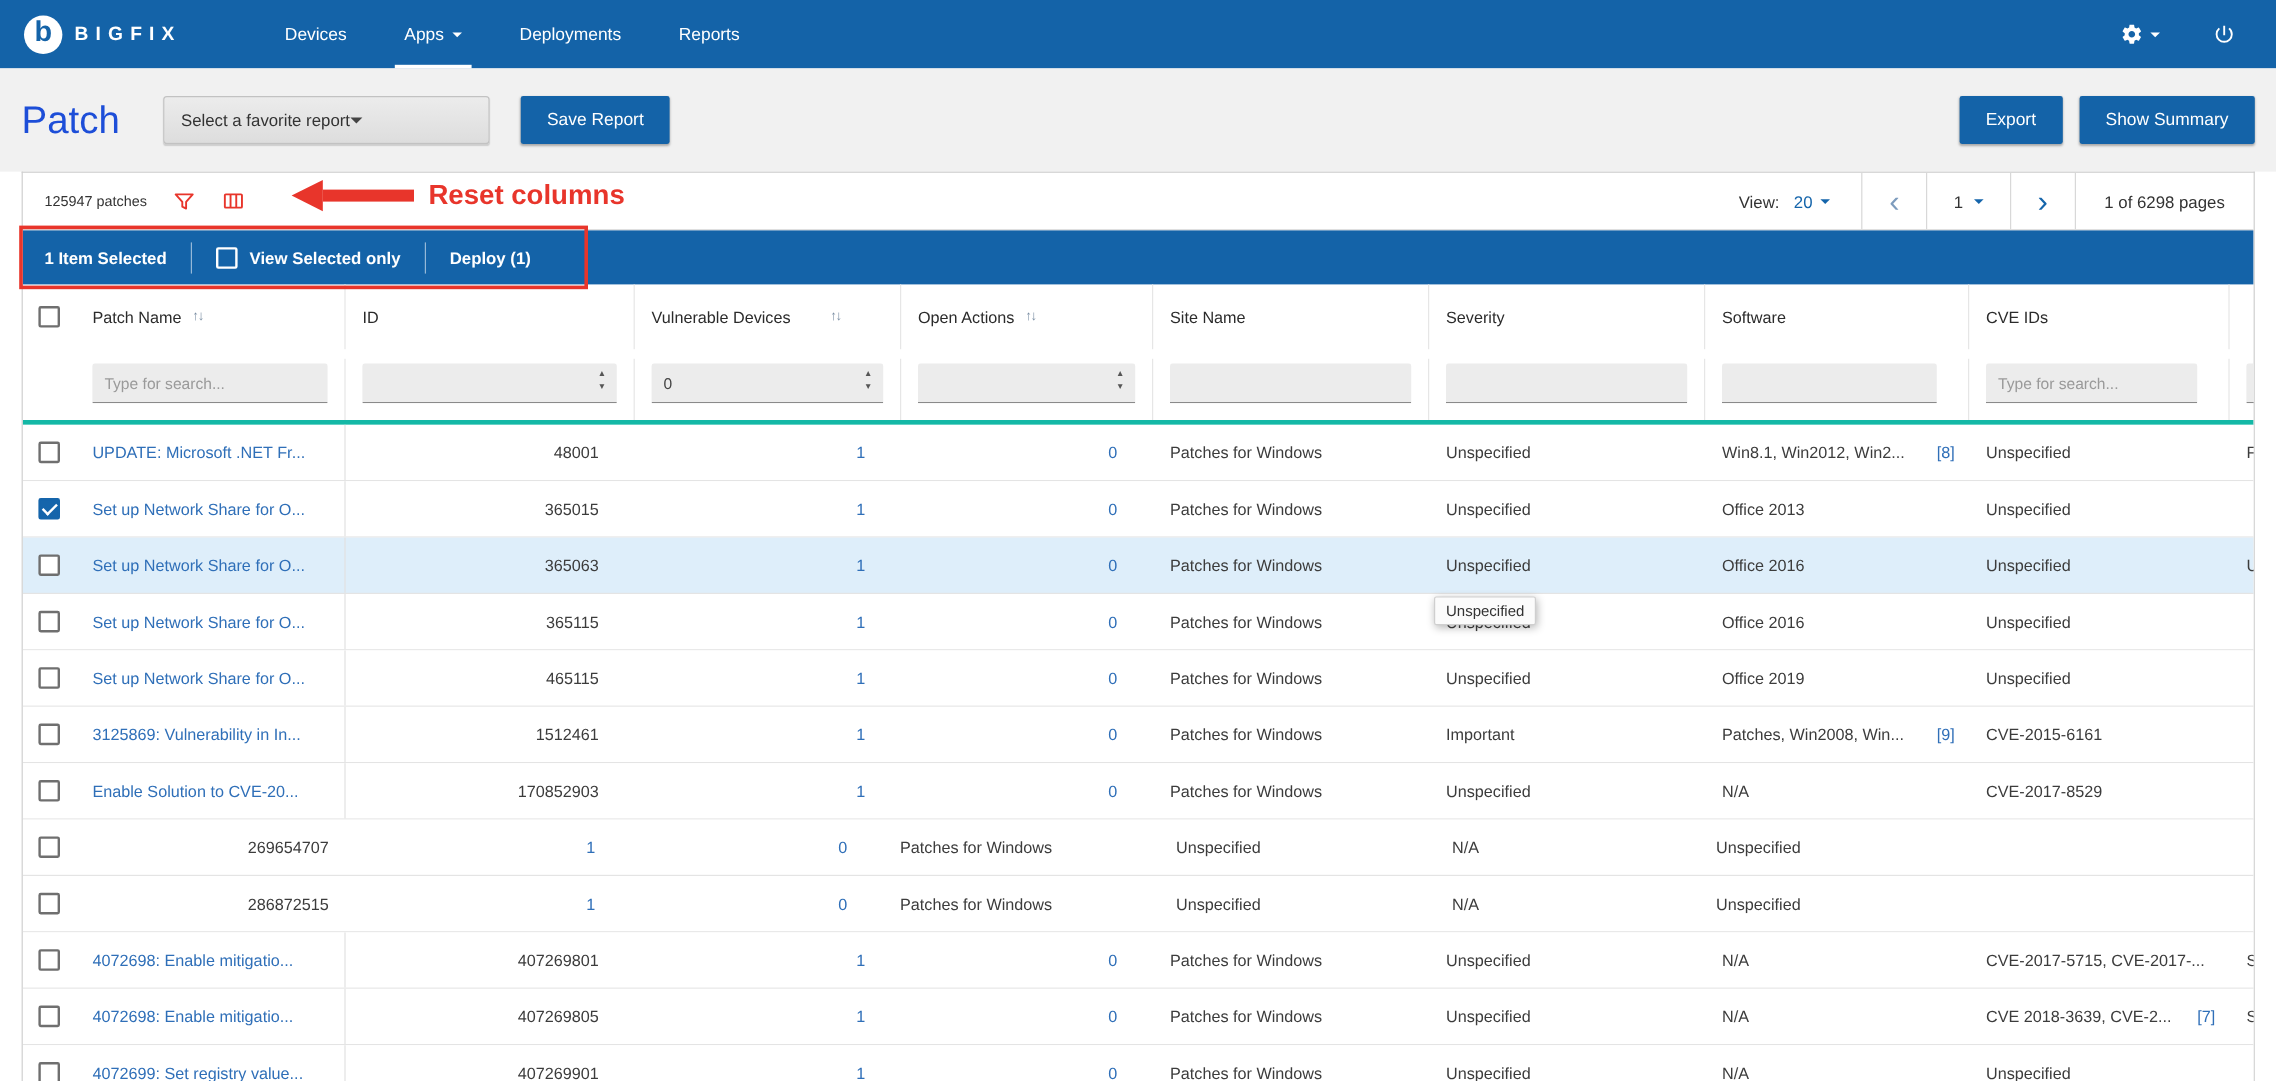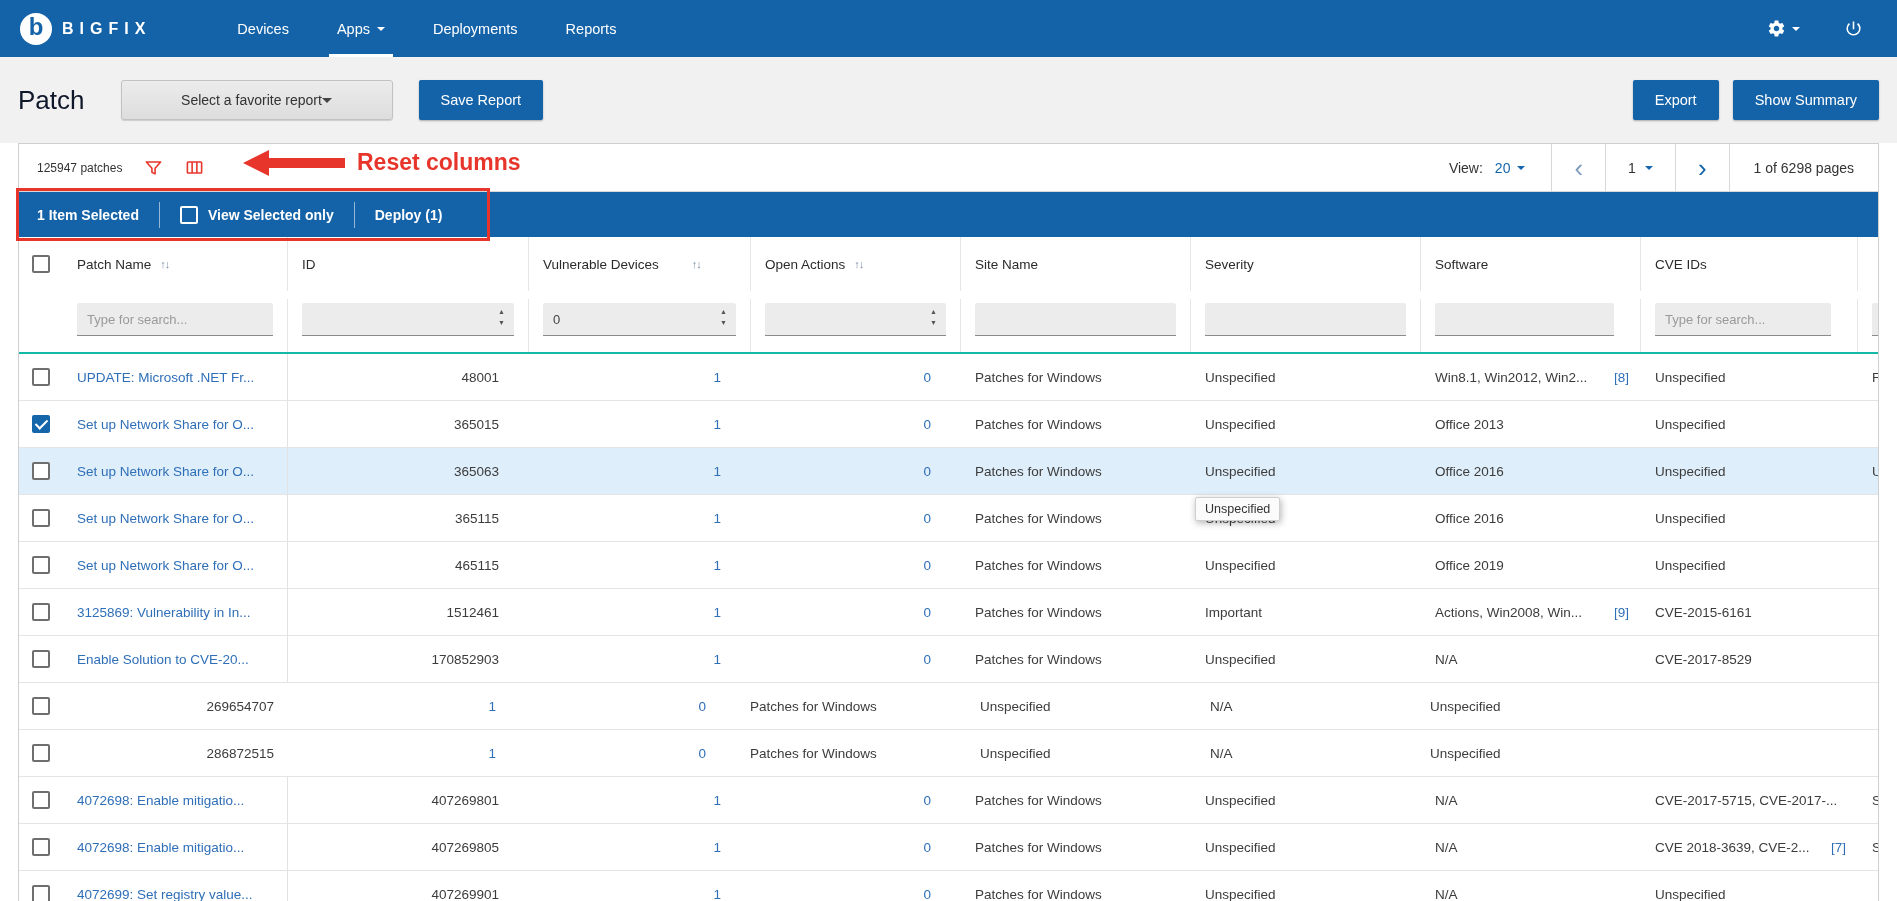--- a/index.html
+++ b/index.html
@@ -18,23 +18,23 @@
   .nav-item.active::after { content:""; position:absolute; left:16px; right:16px; bottom:0; height:3px; background:#fff; }
   .topbar-right { margin-left:auto; display:flex; align-items:center; gap:44px; padding-right:14px; }
   .top-icon { display:flex; align-items:center; gap:6px; cursor:pointer; }
 
   .caret { width:0; height:0; border-left:5px solid transparent; border-right:5px solid transparent;
     border-top:5px solid currentColor; display:inline-block; }
   .caret.sm { border-left-width:4px; border-right-width:4px; border-top-width:4px; }
 
   
   .page-header { height:86px; background:#f1f1f1; display:flex; align-items:center; padding:0 18px; }
-  .page-title { font-size:26px; font-weight:400; color:#0f172a; margin-right:36px; }
+  .page-title { font-size:32px; font-weight:400; color:#1d4ed8; margin-right:36px; }
   .fav-select { width:272px; height:40px; background:linear-gradient(#ececec,#ddd); border:1px solid #c2c2c2;
-    border-radius:3px; display:flex; align-items:center; justify-content:center; padding:0 14px;
+    border-radius:3px; display:flex; align-items:center; justify-content:flex-start; padding:0 14px;
     font-size:14px; color:#333; cursor:pointer; box-shadow:0 1px 1px rgba(0,0,0,.15); }
   .fav-select .caret { color:#444; }
   .btn { height:40px; background:#1463a8; color:#fff; border:none; border-radius:2px; font-size:14.5px;
     font-family:inherit; padding:0 22px; cursor:pointer; box-shadow:0 1px 2px rgba(0,0,0,.3); }
   .btn.save { margin-left:26px; }
   .header-spacer { flex:1; }
   .btn + .btn { margin-left:14px; }
 
   
   .card { position:relative; margin:0 18px; height:758px; border:1px solid #cfcfcf; border-bottom:none;
@@ -89,21 +89,21 @@
   .c-cve     { width:var(--w-cve); flex:none; }
   .c-partial { width:var(--w-partial); flex:none; }
 
   .thead { height:54px; font-size:13.5px; font-weight:400; color:#2b2b2b; }
   .thead > div { display:flex; align-items:center; padding-left:14px; height:100%;
     border-right:1px solid #e6e6e6; }
   .thead > .c-check { padding-left:0; border-right:none; justify-content:center; }
   .thead > .c-partial { border-right:none; }
   .sort { font-size:11px; color:#7a8ea3; margin-left:9px; letter-spacing:-1px; cursor:pointer; }
 
-  .tfilters { height:63px; align-items:flex-start; padding-top:8px; border-bottom:2px solid #14b8a6; }
+  .tfilters { height:63px; align-items:flex-start; padding-top:8px; border-bottom:4px solid #14b8a6; }
   .tfilters > div { padding-left:0; height:100%; border-right:1px solid #e6e6e6; display:flex; align-items:flex-start; }
   .tfilters > .c-check, .tfilters > .c-partial { border-right:none; }
   .f-input { margin:4px 14px 0 14px; width:calc(100% - 28px); height:33px; background:#ececec;
     border:none; border-bottom:1px solid #8a8a8a; border-radius:2px 2px 0 0; font-family:inherit;
     font-size:13px; color:#444; padding:0 10px; outline:none; }
   .f-input::placeholder { color:#9a9a9a; }
   .spin-wrap { position:relative; margin:4px 14px 0 14px; width:calc(100% - 28px); }
   .spin-wrap .f-input { margin:0; width:100%; padding-right:26px; }
   .spinners { position:absolute; right:9px; top:5px; display:flex; flex-direction:column; gap:4px;
     font-size:7px; color:#555; line-height:7px; cursor:pointer; }
@@ -463,21 +463,21 @@
     <div class="c-id num">1512461</div>
     <div class="c-vuln num">
             <a class="link" style="display:block;">1</a>
           </div>
     <div class="c-open num">
             <a class="link" style="display:block;">0</a>
           </div>
     <div class="c-site td-text">Patches for Windows</div>
     <div class="c-sev td-text" style="padding-left:14px;">Important</div>
     <div class="c-soft">
-      <span class="ell">Actions, Win2008, Win...</span>
+      <span class="ell">Patches, Win2008, Win...</span>
       <a class="link badge">[9]</a>
     </div>
     <div class="c-cve">
       <span class="ell">CVE-2015-6161</span>
 
     </div>
     <div class="c-partial"></div>
   </div>
         <div class="tr">
     <div class="c-check">

